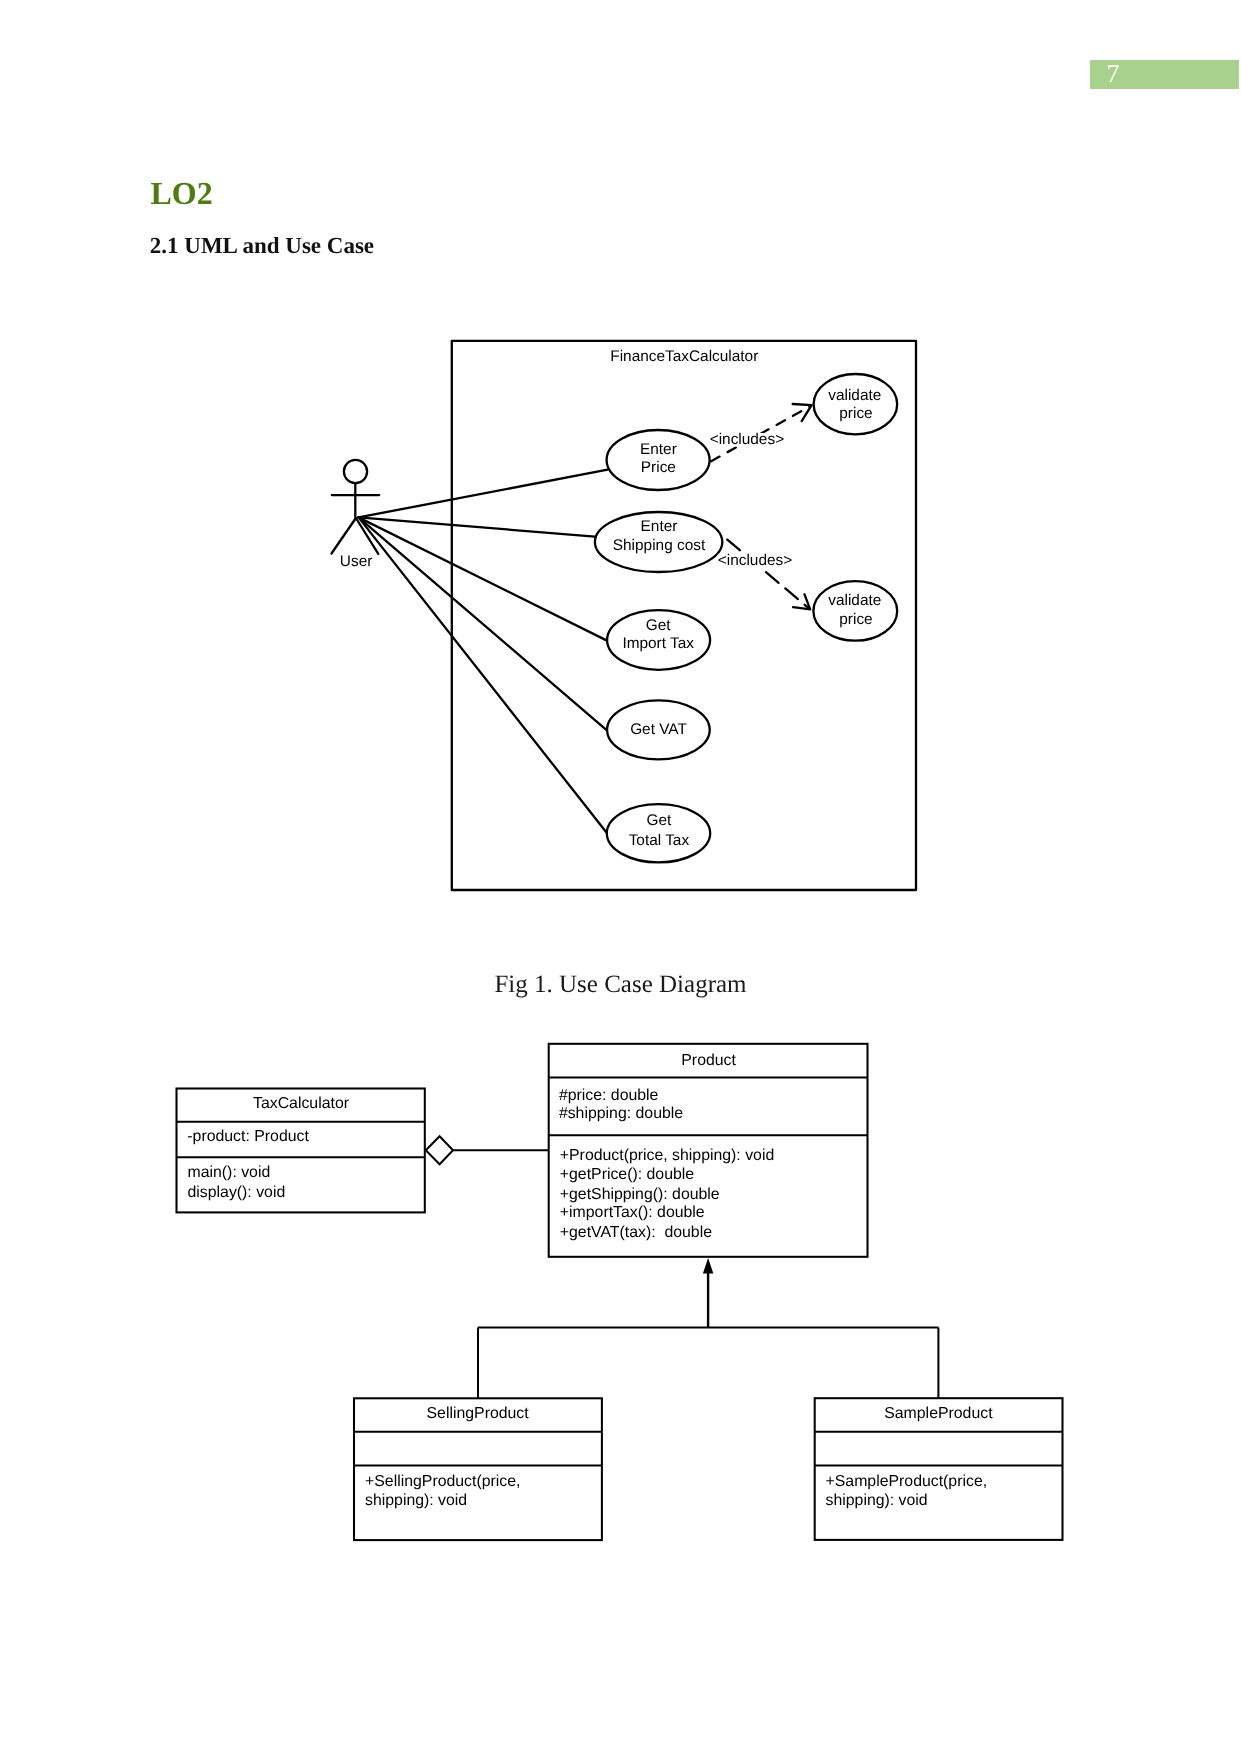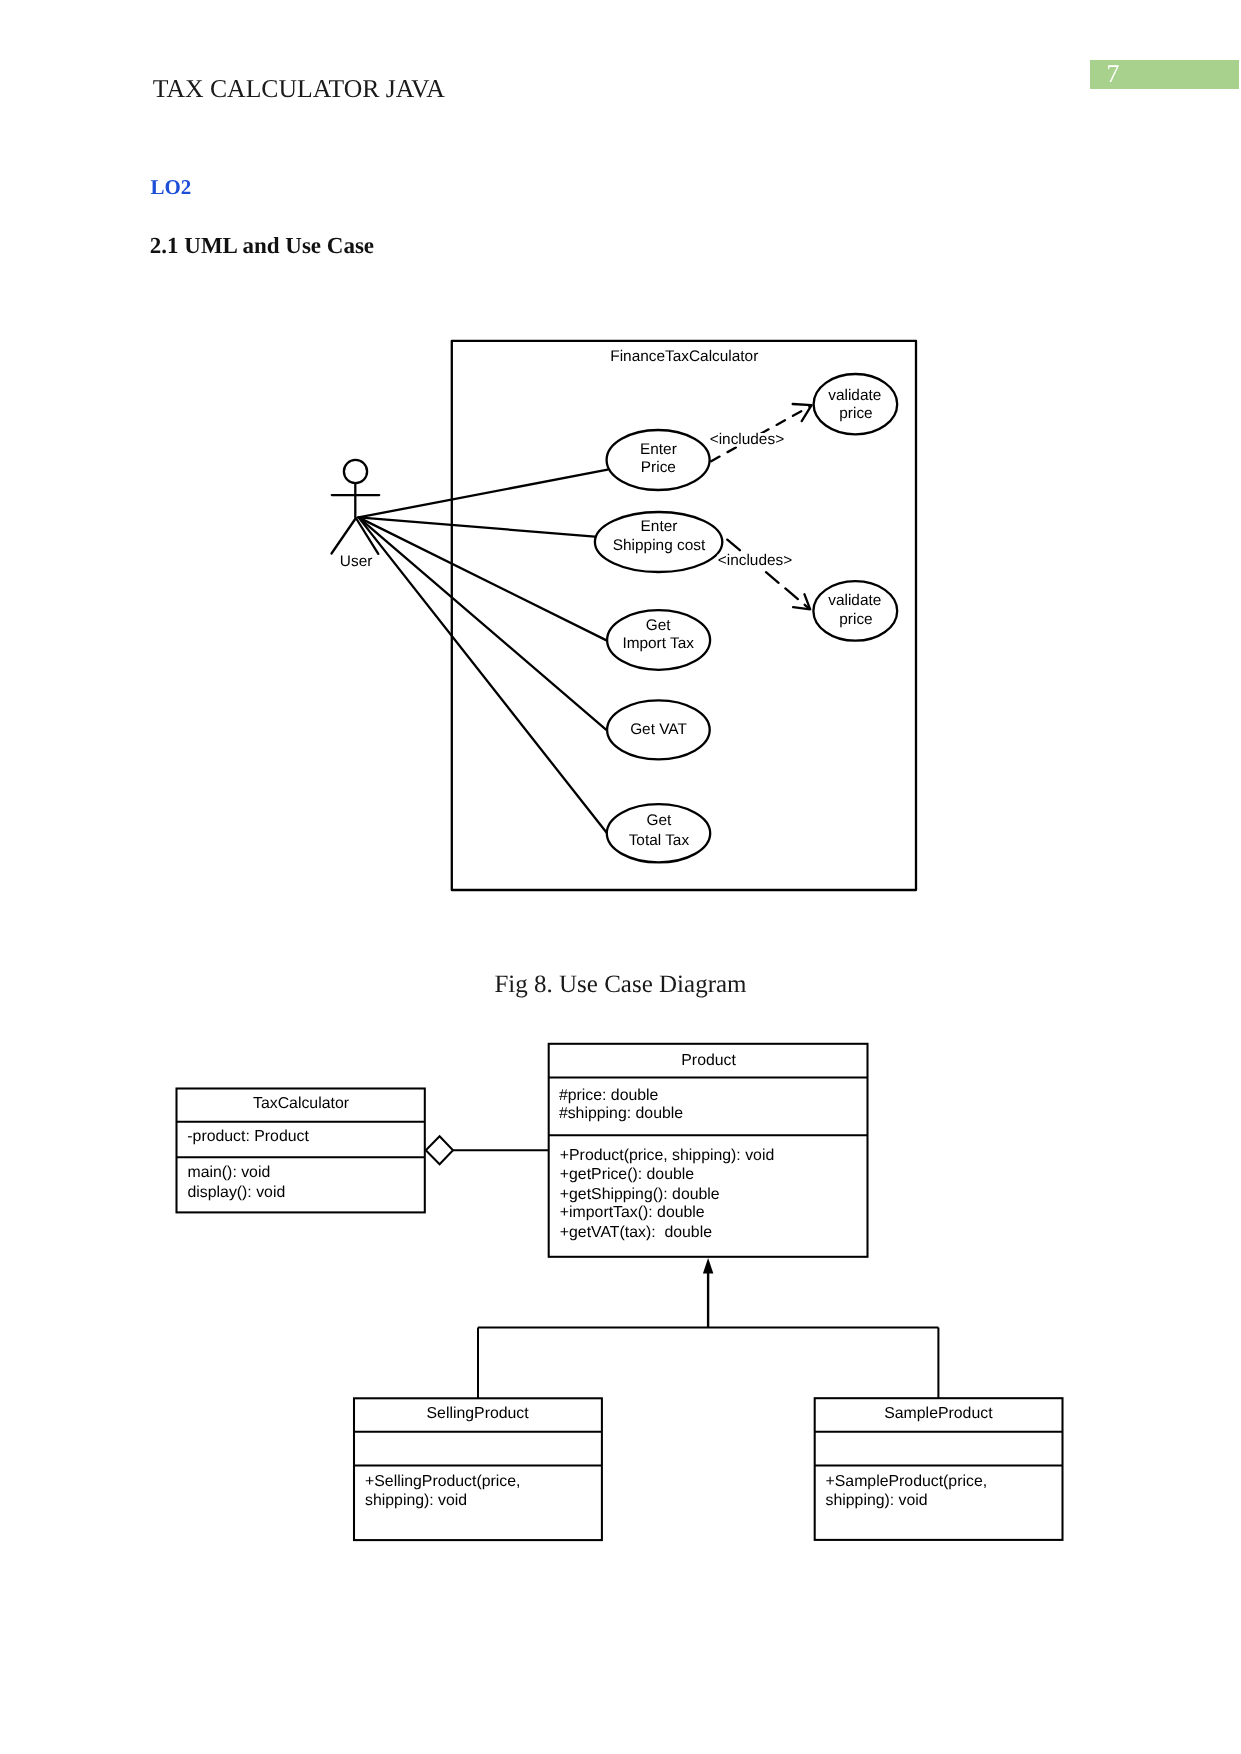--- a/index.html
+++ b/index.html
@@ -9,40 +9,39 @@
          font-family:"Liberation Serif", serif; color:#000; }
   .page { position:absolute; inset:0; filter:opacity(1); }
   
   #header-title { position:absolute; left:152.8px; top:74px; font-size:25.7px;
                   font-family:"Liberation Serif", serif;
                   color:#1a1a1a; white-space:nowrap; }
   #page-number-badge { position:absolute; left:1090px; top:60px; width:149px; height:28.8px;
                        background:#a9d18e; }
   #page-number-text { position:absolute; left:1106.6px; top:61px; font-size:25.7px; line-height:26px;
                       font-family:"Liberation Serif", serif; color:#ffffff; }
-  #lo2-heading { position:absolute; left:150.5px; top:175.2px; font-size:21px; font-weight:bold;
-                 font-family:"Liberation Serif", serif; color:#1d4ed8; }
+  #lo2-heading { position:absolute; left:150.5px; top:175.2px; font-size:32px; font-weight:bold;
+                 font-family:"Liberation Serif", serif; color:#4d7c0f; }
   #section-heading { position:absolute; left:149.8px; top:232.5px; font-size:23px; font-weight:bold;
                      font-family:"Liberation Serif", serif; color:#111; }
   #figure-caption { position:absolute; left:0; top:971px; width:1241px; text-align:center;
                     font-size:25px; font-family:"Liberation Serif", serif; color:#1a1a1a; }
   svg { position:absolute; left:0; top:0; }
   #use-case-diagram .uml-text { font-family:"Liberation Sans", sans-serif; font-size:15.4px; fill:#000; }
   #class-diagram .uml-text { font-family:"Liberation Sans", sans-serif; font-size:15.85px; fill:#000; }
 </style>
 </head>
 <body>
 
 <div class="page">
   <div id="page-number-badge"></div>
   <div id="page-number-text">7</div>
-  <div id="header-title">TAX CALCULATOR JAVA</div>
   <div id="lo2-heading">LO2</div>
   <div id="section-heading">2.1 UML and Use Case</div>
-  <div id="figure-caption">Fig 8. Use Case Diagram</div>
+  <div id="figure-caption">Fig 1. Use Case Diagram</div>
 
   <svg id="use-case-diagram" width="1241" height="960" viewBox="0 0 1241 960">
     <g fill="none" stroke="#000" stroke-width="2.3" stroke-linecap="round" stroke-linejoin="round">
 
       <rect x="451.8" y="340.8" width="464.2" height="549.2"></rect>
 
       <circle cx="355.5" cy="471.5" r="11.6"></circle>
       <path d="M355.3 483.3 L355.3 517.3"></path>
       <path d="M331.8 495.1 L379.2 495.1"></path>
       <path d="M331.5 553.5 L355.9 518.0 L378.3 553.8"></path>

